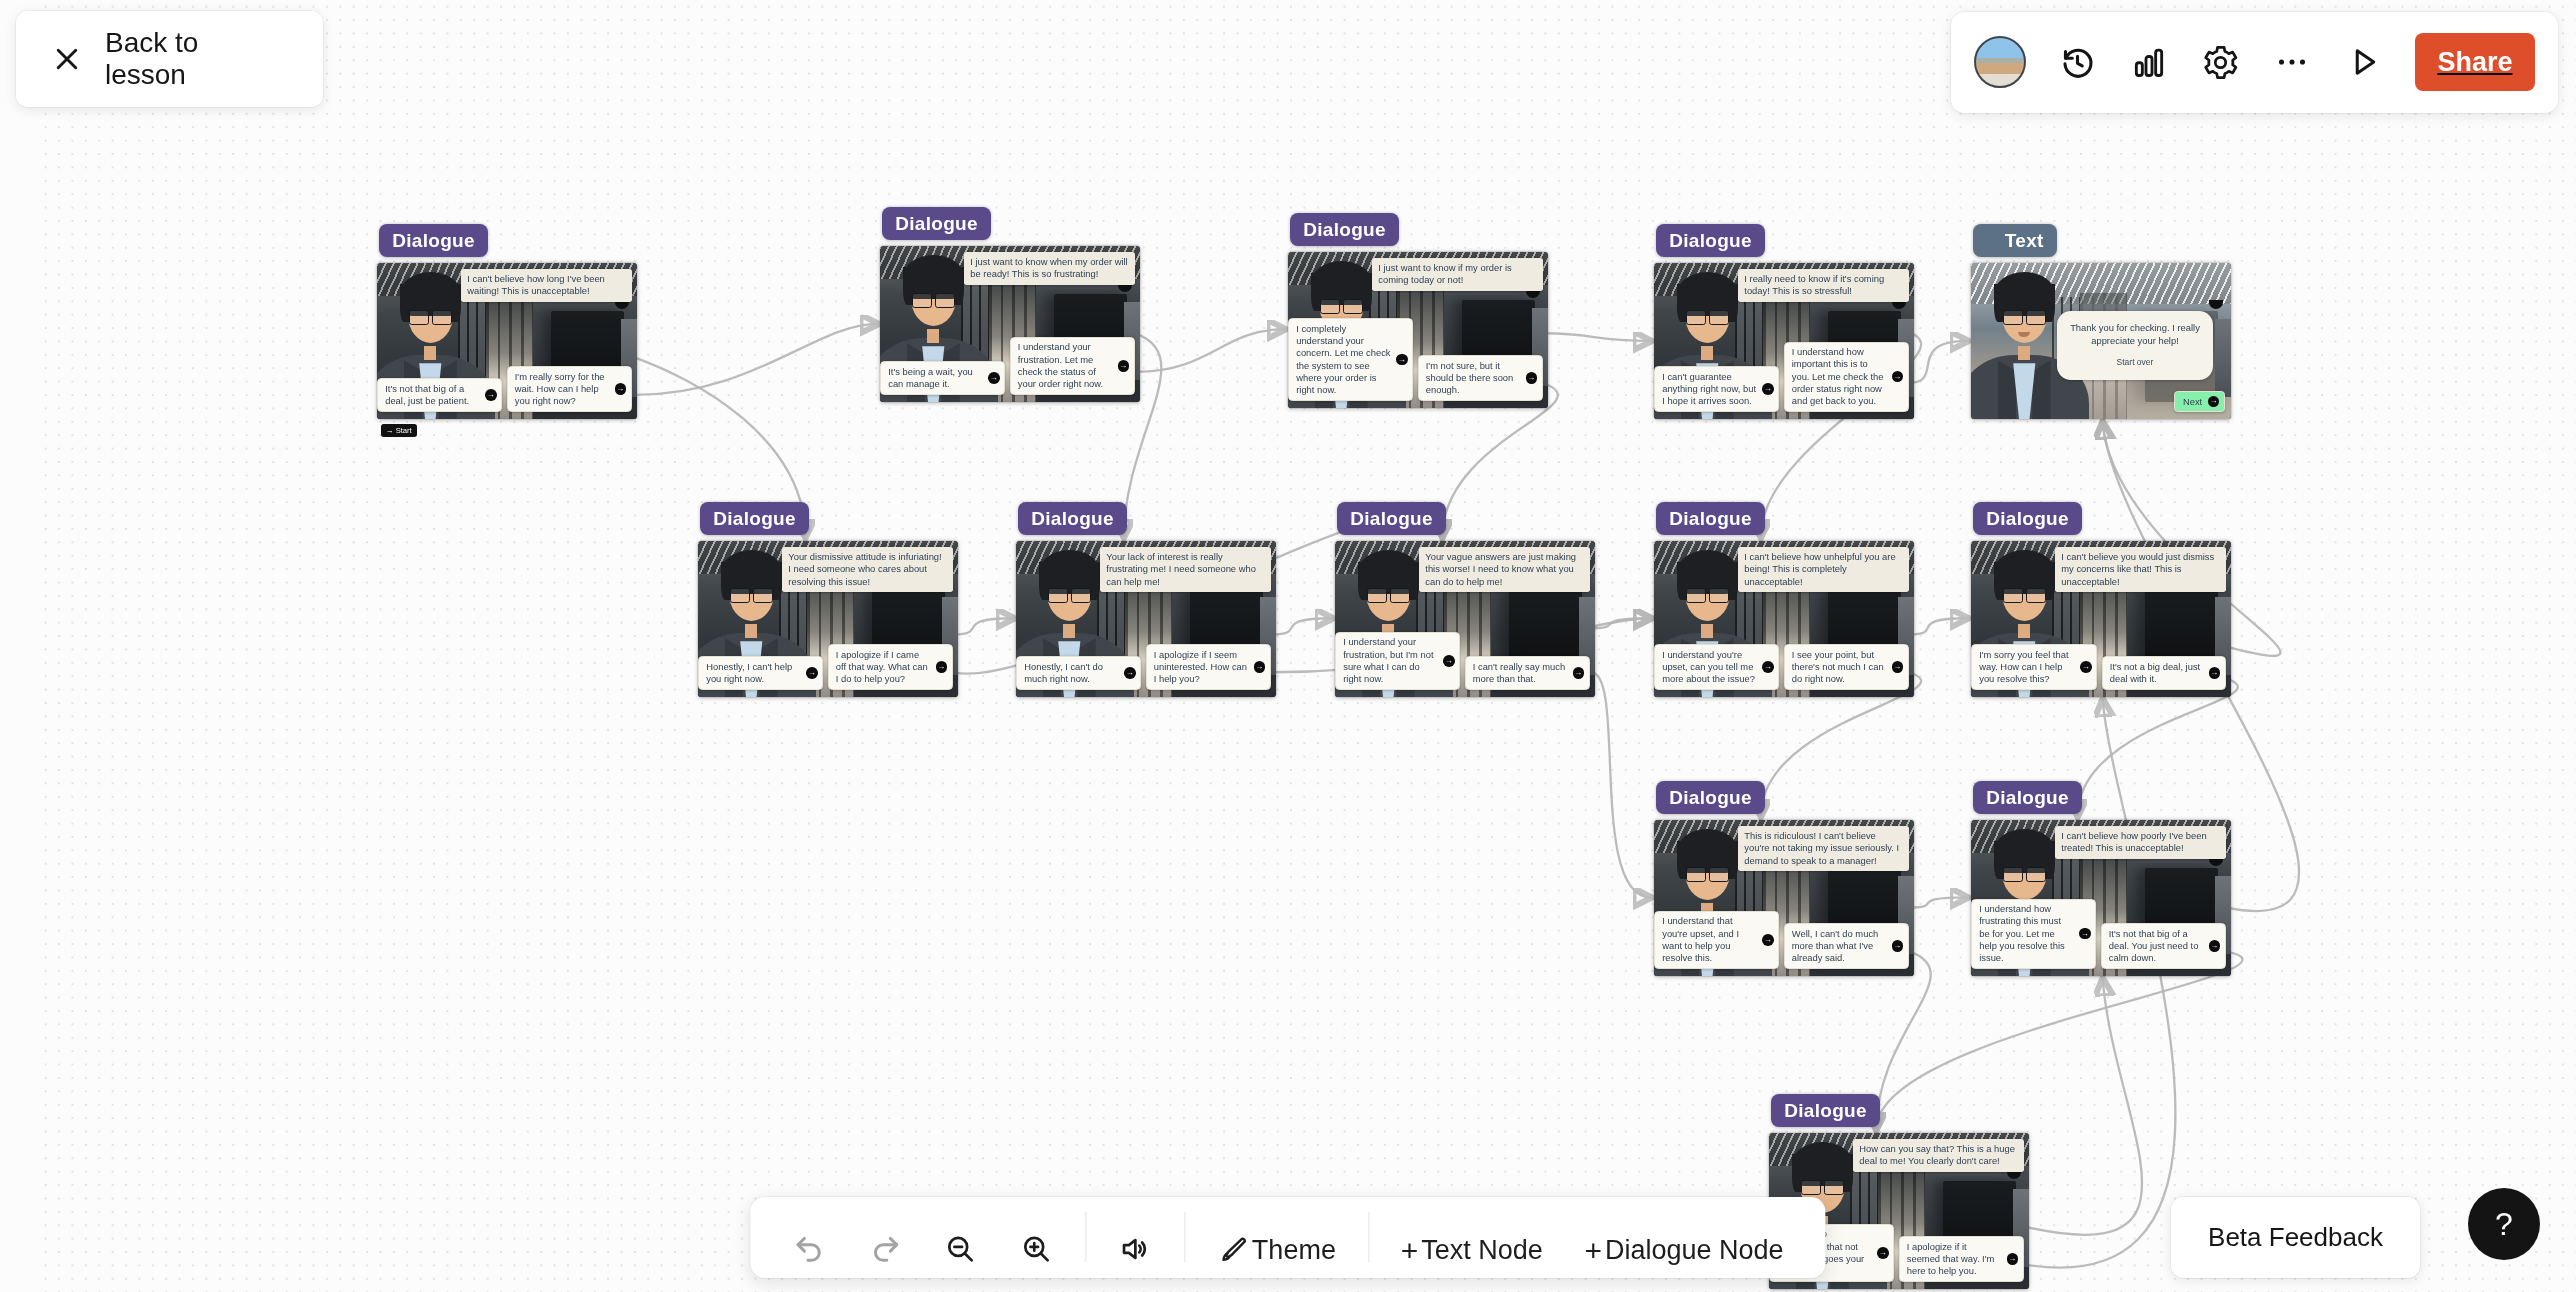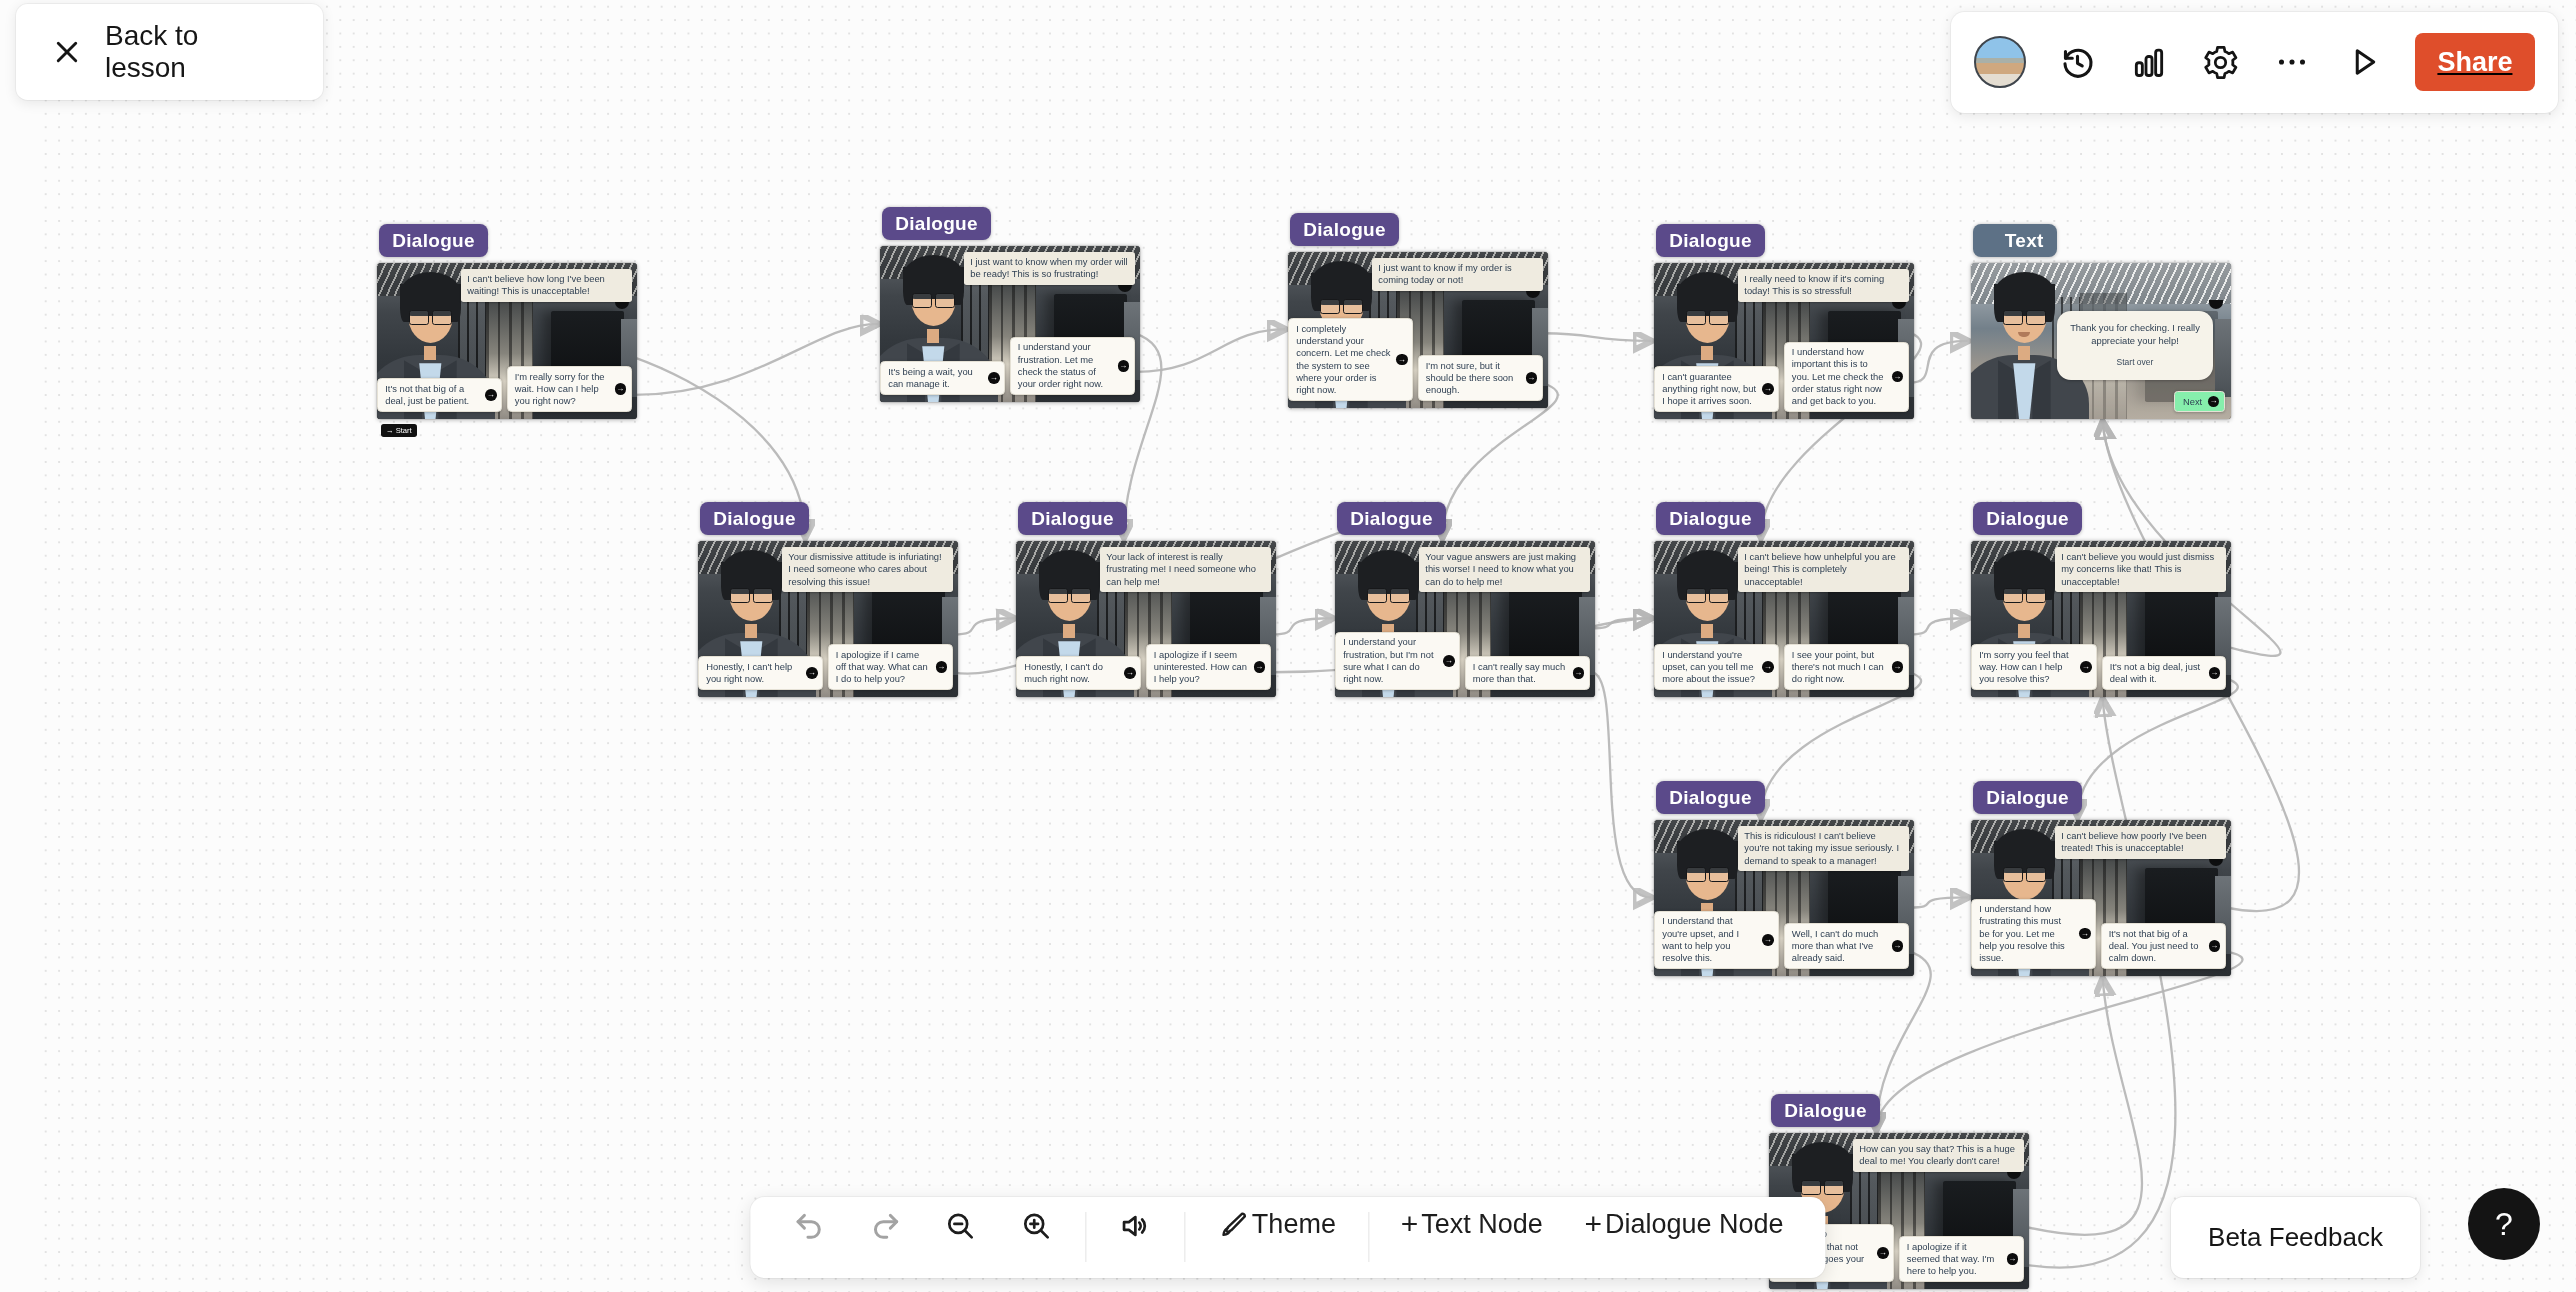--- a/index.html
+++ b/index.html
@@ -108,21 +108,21 @@
     box-shadow:0 0.9px 2.7px rgba(0,0,0,.25);
   }
   .card .sub { margin-top:9.8px; font-size:8.5px; color:#3a4a5c; }
   .nextbtn { position:absolute; right:6.3px; bottom:7.2px; z-index:3;
     display:flex; align-items:flex-end; gap:5.4px;
     background:#86efac; border:0.9px solid #e5e1d5; border-radius:3.6px; padding:3.6px 4.5px 3.6px 8px;
     font-size:9.4px; color:#2e3f52; box-shadow:0 0.9px 2.7px rgba(0,0,0,.22); }
 
   
   .backbtn {
-    position:absolute; left:16px; top:4px; z-index:10;
+    position:absolute; left:16px; top:11px; z-index:10;
     width:307px; height:96px; background:#fff; border-radius:11.6px;
     box-shadow:0 2.7px 12.5px rgba(0,0,0,.09), 0 0 0 0.9px rgba(0,0,0,.04);
     display:flex; align-items:center; gap:23px; padding:0 36px;
     font-size:28px; color:#161616; cursor:pointer;
   }
   .topbar {
     position:absolute; right:18px; top:11.6px; z-index:10;
     width:607px; height:101px; background:#fff; border-radius:13.4px;
     box-shadow:0 2.7px 12.5px rgba(0,0,0,.09), 0 0 0 0.9px rgba(0,0,0,.04);
     display:flex; align-items:center; justify-content:space-between; padding:0 23px;text-decoration:underline;
@@ -131,21 +131,21 @@
     background:linear-gradient(180deg,#8fc3e9 0 42%,#a9b0a8 42% 52%,#cfa87f 52% 74%,#e4ddd1 74%); }
   .tb-ico { width:41px; height:41px; display:flex; align-items:center; justify-content:center; cursor:pointer; }
   .sharebtn { width:120px; height:58px; border-radius:8px; border:none; cursor:pointer;
     background:#df4e2b; color:#fff; font-size:27px; font-weight:600; font-family:inherit; }
   .toolbar {
     position:absolute; left:50%; transform:translateX(-50%); bottom:14.3px; z-index:10;
     height:81px; background:#fff; border-radius:14.3px;
     box-shadow:0 4.5px 18px rgba(0,0,0,.11), 0 0 0 0.9px rgba(0,0,0,.04);
     display:flex; align-items:center; padding:0 27px; gap:11.6px;
   }
-  .tl-btn { display:flex; align-items:flex-start; gap:3px; padding:0 15px; height:57px;
+  .tl-btn { display:flex; align-items:flex-end; gap:3px; padding:0 15px; height:57px;
     border-radius:9px; cursor:pointer; font-size:27px; color:#1d1d1d; white-space:nowrap; }
   .tl-div { width:0.9px; height:50px; background:#e3e3e3; margin:0 5.4px; }
   .plus { font-size:30px; font-weight:400; color:#1d1d1d; line-height:1; }
   .betabtn {
     position:absolute; right:156px; bottom:14.3px; z-index:10;
     width:249px; height:81px; background:#fff; border-radius:12.5px;
     box-shadow:0 2.7px 12.5px rgba(0,0,0,.09), 0 0 0 0.9px rgba(0,0,0,.05);
     display:flex; align-items:center; justify-content:center;
     font-size:26px; color:#161616; cursor:pointer;
   }

